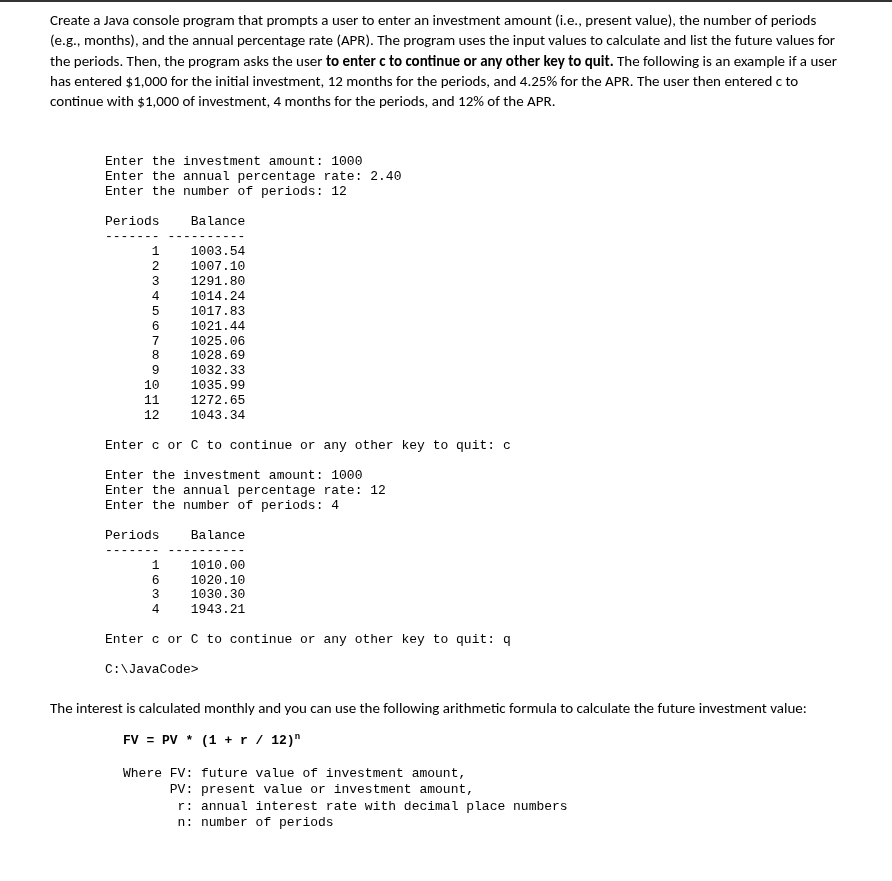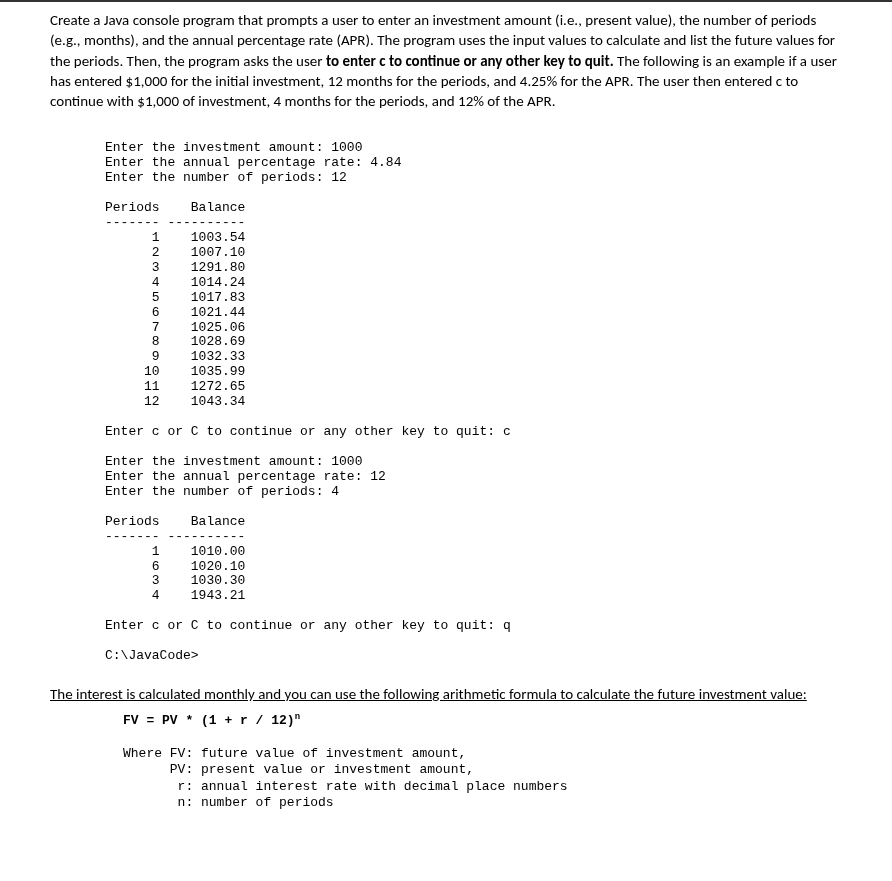--- a/index.html
+++ b/index.html
@@ -14,36 +14,35 @@
   .topbar {
     border-top: 2px solid #333;
     height: 2px;
     margin-bottom: 6px;
   }
   .content {
     padding: 0 50px 30px 50px;
   }
   .intro {
     line-height: 1.35;
-    margin-bottom: 30px;
+    margin-bottom: 44px;
   }
   .bold { font-weight: bold; }
   .mono-block {
     font-family: "Courier New", Courier, monospace;
     font-size: 13px;
     white-space: pre;
     color: #000;
     margin-left: 55px;
     line-height: 1.15;
     margin-bottom: 20px;
   }
   .after-text {
     line-height: 1.35;
-    margin-bottom: 8px;
-    text-decoration: underline;
+    margin-bottom: 14px;
   }
   .formula-block {
     font-family: "Courier New", Courier, monospace;
     font-size: 13px;
     white-space: pre;
     margin-left: 73px;
     line-height: 1.25;
   }
   .sup {
     font-size: 9px;
@@ -53,21 +52,21 @@
 </head>
 <body>
 <div class="topbar"></div>
 <div class="content">
 
 <div class="intro">
   <span>Create a Java console program that prompts a user to enter an investment amount (i.e., present value), the number of periods (e.g., months), and the annual percentage rate (APR).  The program uses the input values to calculate and list the future values for the periods.  Then, the program asks the user </span><span class="bold">to enter c to continue or any other key to quit.</span><span>  The following is an example if a user has entered $1,000 for the initial investment, 12 months for the periods, and 4.25% for the APR.  The user then entered c to continue with $1,000 of investment, 4 months for the periods, and 12% of the APR.</span>
 </div>
 
 <div class="mono-block"><span>Enter the investment amount: </span><span>1000</span>
-<span>Enter the annual percentage rate: </span><span>4.84</span>
+<span>Enter the annual percentage rate: </span><span>2.40</span>
 <span>Enter the number of periods: </span><span>12</span>
 
 <span>Periods    Balance</span>
 <span>------- ----------</span>
 <span>      1    1003.54</span>
 <span>      2    1007.10</span>
 <span>      3    1291.80</span>
 <span>      4    1014.24</span>
 <span>      5    1017.83</span>
 <span>      6    1021.44</span>

